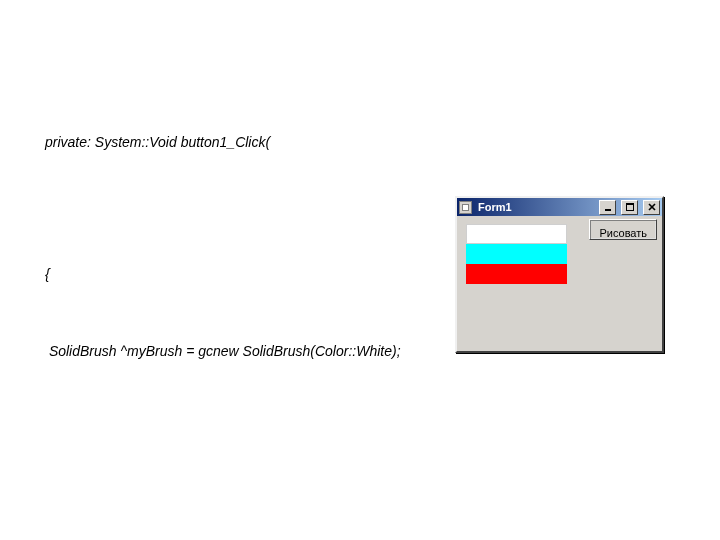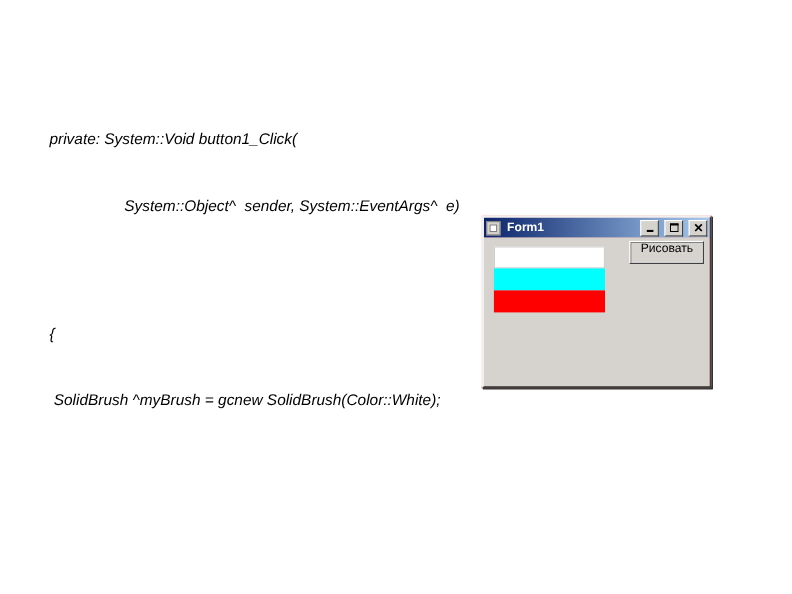--- a/index.html
+++ b/index.html
@@ -15,33 +15,33 @@
   .code-area {
     position: absolute;
     left: 45px;
     top: 35px;
     font-size: 14px;
     line-height: 1.45;
     color: #000;
     font-style: italic;
     white-space: pre;
   }
-  .code-area .line { display: block; }
+  .code-area .line { display: block; margin-top: 16px; }
   .code-area .indent1 { padding-left: 68px; }
   .sig { margin-bottom: 14px; }
   .comment { color: #d63c0f; font-style: italic; }
   .black { color: #000; }
 
   .win {
     position: absolute;
-    left: 438px;
+    left: 455px;
     top: 196px;
     width: 205px;
     height: 153px;
-    background: #fca5a5;
+    background: #0f766e;
     border-top: 2px solid #f0f0f0;
     border-left: 2px solid #f0f0f0;
     border-right: 2px solid #404040;
     border-bottom: 2px solid #404040;
     box-shadow: 1px 1px 0 #000;
     font-family: "Tahoma", Arial, sans-serif;
     font-size: 11px;
     font-style: normal;
   }
   .titlebar {
@@ -96,41 +96,40 @@
     top: 3px;
     height: 19px;
     padding: 0 9px;
     background: #d6d3ce;
     border-top: 1px solid #fff;
     border-left: 1px solid #fff;
     border-right: 1px solid #404040;
     border-bottom: 1px solid #404040;
     box-shadow: 1px 1px 0 #808080 inset, -1px -1px 0 #dfdfdf inset;
     font-size: 11px;
-    display:flex; align-items:flex-start;
+    display:flex; align-items:flex-end;
     cursor:pointer;
   }
   .stripe {
     position: absolute;
     left: 9px;
     width: 101px;
     height: 20px;
     box-sizing: border-box;
   }
   .stripe.white { top: 8px;  background:#ffffff; border:1px solid #cfcfcf; }
   .stripe.cyan  { top: 28px; background:#00ffff; }
   .stripe.red   { top: 48px; background:#ff0000; }
 </style>
 </head>
 <body>
 
 <div class="code-area">
   <div class="sig">
     <span class="line">private: System::Void button1_Click(</span>
-    <span class="line indent1">System::Object^  sender, System::EventArgs^  e)</span>
   </div>
   <span class="line">{</span>
   <span class="line"> SolidBrush ^myBrush = gcnew SolidBrush(Color::White);</span>
   
   
   
   
   
   
   

